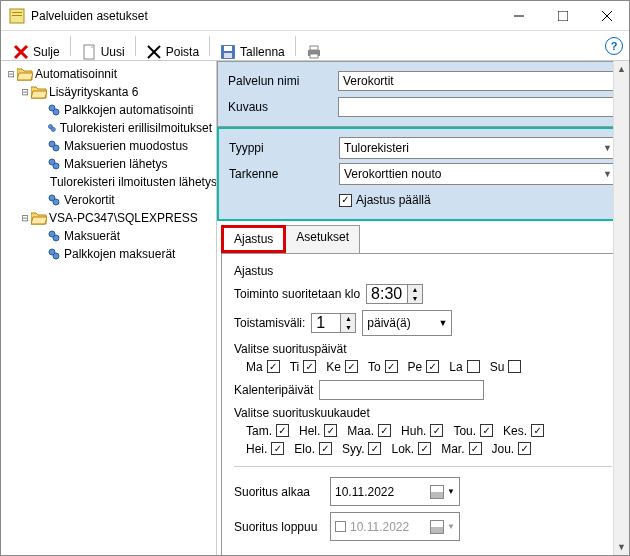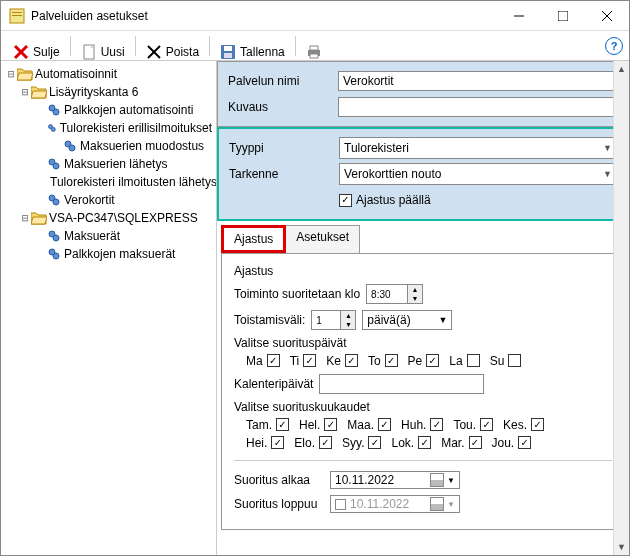--- a/index.html
+++ b/index.html
@@ -31,27 +31,27 @@
 .chkrow { margin-left: 110px; display: flex; align-items: center; gap: 4px; }
 .chk { width: 13px; height: 13px; border: 1px solid #333; display: flex; align-items: center; justify-content: center; background: #fff; font-size: 10px; line-height: 1; }
 .tabs { display: flex; margin-top: 4px; padding-left: 4px; }
 .tab { padding: 4px 10px; border: 1px solid #999; border-bottom: none; background: #f4f4f4; cursor: pointer; margin-right: -1px; position: relative; }
 .tab.active { background: #fff; z-index: 2; }
 .tab.redtab { border: 3px solid #d00; border-bottom: 3px solid #d00; }
 .tabbody { border: 1px solid #999; padding: 10px 12px; margin: 0 4px 4px 4px; }
 .grouptitle { color: #000; margin-bottom: 6px; }
 .sectionrow { display: flex; align-items: center; gap: 6px; margin: 6px 0; }
 .spinner { display: flex; align-items: center; border: 1px solid #888; height: 20px; background: #fff; }
-.spinner input { border: none; width: 40px; text-align: left; padding: 0 4px; outline: none; font-size: 10px; }
+.spinner input { border: none; width: 40px; text-align: left; padding: 0 4px; outline: none; font-size: 16px; }
 .spinbtns { display: flex; flex-direction: column; border-left: 1px solid #888; }
 .spinbtns div { width: 14px; height: 9px; font-size: 7px; display: flex; align-items: center; justify-content: center; background: #eee; cursor: pointer; }
-.dropdown { border: 1px solid #888; height: 20px; min-width: 90px; padding: 0 4px; display: flex; align-items: center; justify-content: space-between; background: #fff; }
+.dropdown { border: 1px solid #888; height: 26px; min-width: 90px; padding: 0 4px; display: flex; align-items: center; justify-content: space-between; background: #fff; }
 .dayrow, .monthrow { display: flex; gap: 10px; margin: 4px 0 4px 12px; flex-wrap: wrap; }
 .daychk { display: flex; align-items: flex-start; gap: 4px; }
-.dateinput { border: 1px solid #888; height: 18px; width: 130px; padding: 0 4px; display: flex; align-items: center; justify-content: space-between; background: #fff; }
+.dateinput { border: 1px solid #888; height: 29px; width: 130px; padding: 0 4px; display: flex; align-items: center; justify-content: space-between; background: #fff; }
 .dateinput .cal { width: 14px; height: 14px; border: 1px solid #888; background: linear-gradient(#fff 50%, #bbb 50%); }
 .dateinput.disabled span { color: #999; }
 .dateinput .smallchk { width: 11px; height: 11px; border: 1px solid #888; margin-right: 4px; }
 hr.sep { border: none; border-top: 1px solid #ccc; margin: 10px 0; }
 .scrollbar { position: absolute; right: 0; top: 0; bottom: 0; width: 16px; background: #f0f0f0; border-left: 1px solid #ddd; }
 .scrollbtn { height: 16px; display: flex; align-items: center; justify-content: center; font-size: 9px; color: #555; background: #f0f0f0; }
 </style>
 </head>
 <body>
 
@@ -162,21 +162,21 @@
           </svg>
           <span>Palkkojen automatisointi</span>
         </div>
         <div class="tnode" style="padding-left:46px">
           <svg class="nicon" viewBox="0 0 14 14">
             <circle cx="5" cy="5" r="3" fill="#5b8fd6" stroke="#2a5a9e"></circle>
             <circle cx="9" cy="9" r="3" fill="#5b8fd6" stroke="#2a5a9e"></circle>
           </svg>
           <span>Tulorekisteri erillisilmoitukset</span>
         </div>
-        <div class="tnode" style="padding-left:62px">
+        <div class="tnode" style="padding-left:46px">
           <svg class="nicon" viewBox="0 0 14 14">
             <circle cx="5" cy="5" r="3" fill="#5b8fd6" stroke="#2a5a9e"></circle>
             <circle cx="9" cy="9" r="3" fill="#5b8fd6" stroke="#2a5a9e"></circle>
           </svg>
           <span>Maksuerien muodostus</span>
         </div>
         <div class="tnode" style="padding-left:46px">
           <svg class="nicon" viewBox="0 0 14 14">
             <circle cx="5" cy="5" r="3" fill="#5b8fd6" stroke="#2a5a9e"></circle>
             <circle cx="9" cy="9" r="3" fill="#5b8fd6" stroke="#2a5a9e"></circle>

